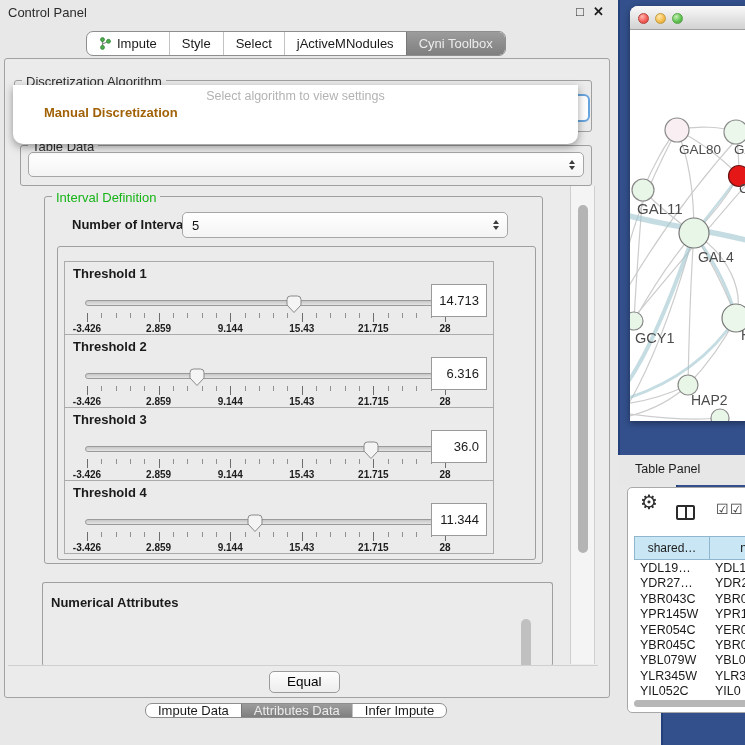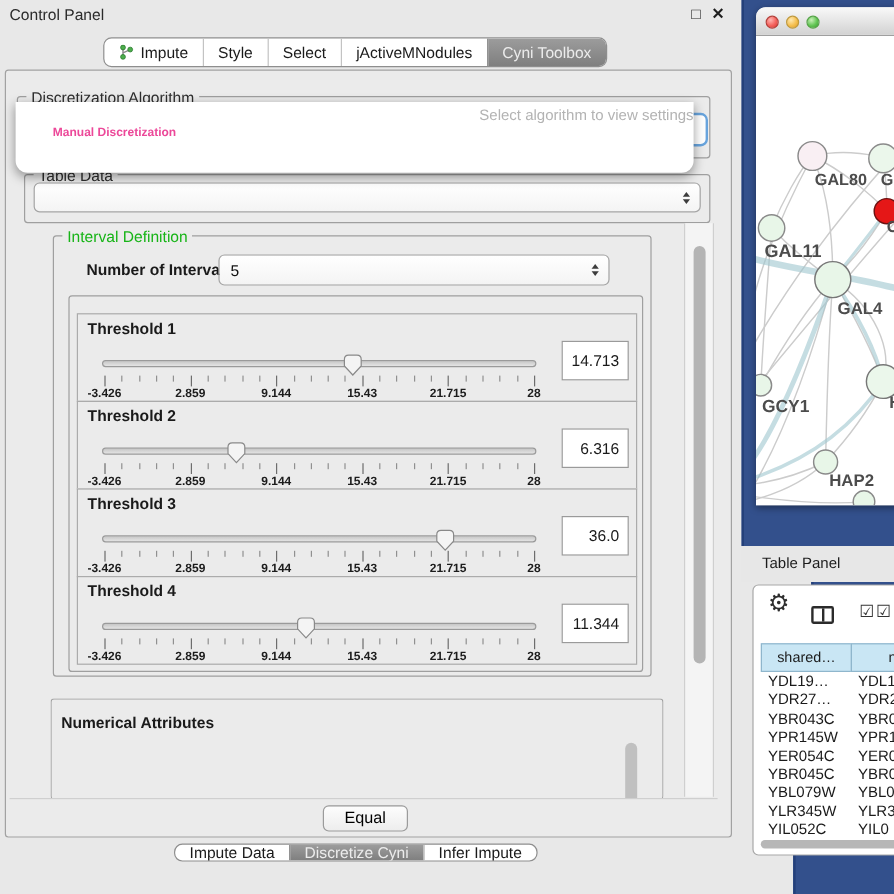--- a/index.html
+++ b/index.html
@@ -39,28 +39,28 @@
              display:flex; flex-direction:column; gap:2px; }
   .arr-up { width:0; height:0; border-left:3.5px solid transparent;
             border-right:3.5px solid transparent; border-bottom:4.5px solid #3c3c3c; }
   .arr-dn { width:0; height:0; border-left:3.5px solid transparent;
             border-right:3.5px solid transparent; border-top:4.5px solid #3c3c3c; }
 
   
   .popup { left:13px; top:85px; width:565px; height:59px; background:#fff;
            border-radius:0 0 10px 10px; box-shadow:0 3px 9px rgba(0,0,0,.38);
            z-index:30; }
-  .popup .hint { position:absolute; top:4px; left:0; right:0; text-align:right;
+  .popup .hint { position:absolute; top:4px; left:0; right:0; text-align:center;
                  font-size:12.5px; color:#b3b3b3; }
-  .popup .opt { position:absolute; left:3px; font-size:10px; color:#ec4899; white-space:nowrap;padding-left:28px; }
+  .popup .opt { position:absolute; left:3px; font-size:13px; color:#a16207; white-space:nowrap;padding-left:28px; }
   .combo-fragment { left:534px; top:94px; width:56px; height:28px; background:#fff;
                     border:2px solid #68a4dd; border-radius:6px; z-index:5; }
 
   
-  .th-panel { position:absolute; left:6px; width:467px; height:74px;
+  .th-panel { position:absolute; left:6px; width:430px; height:74px;
               border:1px solid #ababab; background:#ebebeb; }
   .th-label { position:absolute; left:8px; top:4px; font-size:13px; font-weight:bold; }
   .slider-zone { position:absolute; left:20px; top:38px; width:362px; height:36px; }
   .track { position:absolute; left:0; right:0; top:0; height:6px;
            border:1px solid #9a9a9a; border-radius:3px;
            background:linear-gradient(#c7c7c7,#e4e4e4); }
   .thumb { position:absolute; top:-6px; transform:translateX(-50%); }
   .ticks { position:absolute; left:2px; right:2px; top:13px; height:10px; }
   .tick { position:absolute; top:0; width:1px; height:5px; background:#909090; }
   .tick.major { height:9px; background:#6d6d6d; }
@@ -83,21 +83,21 @@
               border-left:1px solid #cfcfcf; border-right:1px solid #cfcfcf; }
   .v-thumb { position:absolute; left:7px; top:19px; width:10px; height:348px;
              background:#b4b4b4; border-radius:5px; }
 
   .apply { left:269px; top:671px; height:22px; padding:0 17px;
            background:linear-gradient(#fdfdfd,#ededed); border:1px solid #9b9b9b;
            border-radius:5px; font-size:13.5px; line-height:20px; }
 
   
   .blue { left:618px; top:0; width:127px; height:455px; background:#33508c;
-          border-left:2px solid #24407a;font-weight:bold; }
+          border-left:2px solid #24407a; }
   .mac { position:absolute; left:10px; top:6px; width:120px; height:415px;
          border-radius:8px 0 0 0; box-shadow:0 2px 6px rgba(0,0,0,.4);
          background:#fff; }
   .mac-tb { position:absolute; left:0; top:0; right:0; height:24px;
             background:linear-gradient(#f9f9f9,#d2d2d2); border-bottom:1px solid #9f9f9f;
             border-radius:8px 0 0 0; }
   .light { position:absolute; top:7px; width:11px; height:11px; border-radius:50%; }
   .canvas { position:absolute; left:0; top:24px; right:0; bottom:0; background:#fff;
             overflow:hidden; }
 
@@ -402,21 +402,21 @@
     <div class="v-thumb"></div>
   </div>
 
   <button class="abs apply">Equal</button>
 
   <div class="abs seg" style="left:145px; top:703px; height:15px">
     <div class="tab">
         <span>Impute Data</span>
       </div>
     <div class="tab sel">
-        <span>Discretize Cyni</span>
+        <span>Attributes Data</span>
       </div>
     <div class="tab">
         <span>Infer Impute</span>
       </div>
   </div>
 
   <div class="abs blue">
     <div class="mac">
       <div class="mac-tb">
         <div class="light" style="left:8px;  background:radial-gradient(circle at 35% 30%, #ffb6b2, #f4615c 55%, #d23b35); border:1px solid #b5423c"></div>

